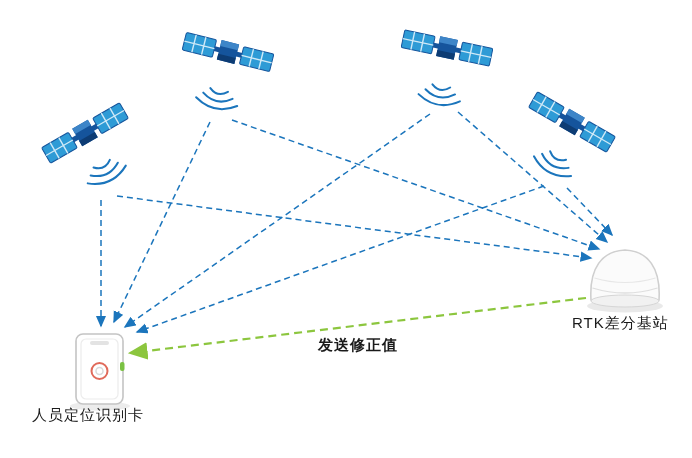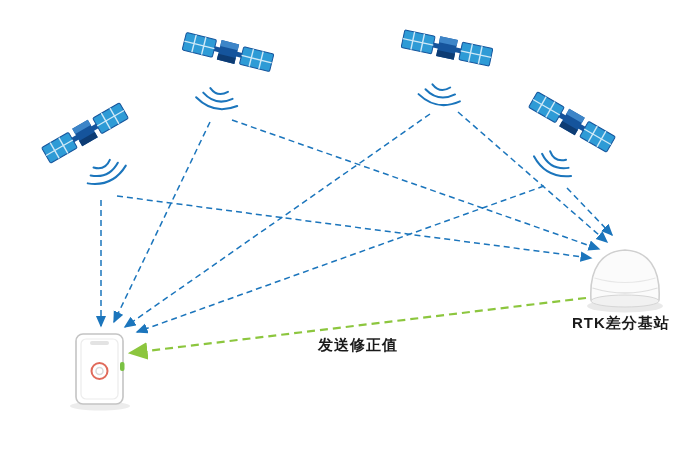--- a/index.html
+++ b/index.html
@@ -8,21 +8,21 @@
     width:692px;height:458px;
     background:#ffffff;
     font-family:"Liberation Sans","DejaVu Sans",sans-serif;
     overflow:hidden;
   }
   #stage svg{position:absolute;left:0;top:0;}
   .diagram-label{
     position:absolute;
     color:#1a1a1a;
     font-size:15px;
-    font-weight:700;
+    font-weight:400;
     letter-spacing:1px;
     white-space:nowrap;
   }
   #card-label{left:32px;top:406px;}
   #station-label{left:572px;top:314px;}
   #correction-label{left:318px;top:336px;font-weight:600;text-align:center;}
 </style>
 </head>
 <body>
 
@@ -117,17 +117,18 @@
 
     <g>
       <ellipse cx="625" cy="306" rx="38" ry="6.5" fill="#e9e9e9"></ellipse>
       <path d="M591 300 C589 268 602 251 625 250 C648 251 661 268 659 300 Q625 311 591 300 Z" fill="#fbfbfb" stroke="#cfcfcf" stroke-width="1.6"></path>
       <path d="M592.5 288 Q625 298 657.5 288" fill="none" stroke="#dedede" stroke-width="1.3"></path>
       <path d="M594.5 278 Q625 287 655.5 278" fill="none" stroke="#e7e7e7" stroke-width="1.1"></path>
       <ellipse cx="625" cy="301" rx="34" ry="6" fill="#f1f1f1" stroke="#d6d6d6" stroke-width="1"></ellipse>
     </g>
   </svg>
 
+  <div class="diagram-label" id="card-label">人员定位识别卡</div>
 
   <div class="diagram-label" id="station-label">RTK差分基站</div>
 
   <div class="diagram-label" id="correction-label">发送修正值</div>
 </div>
 
 </body></html>

